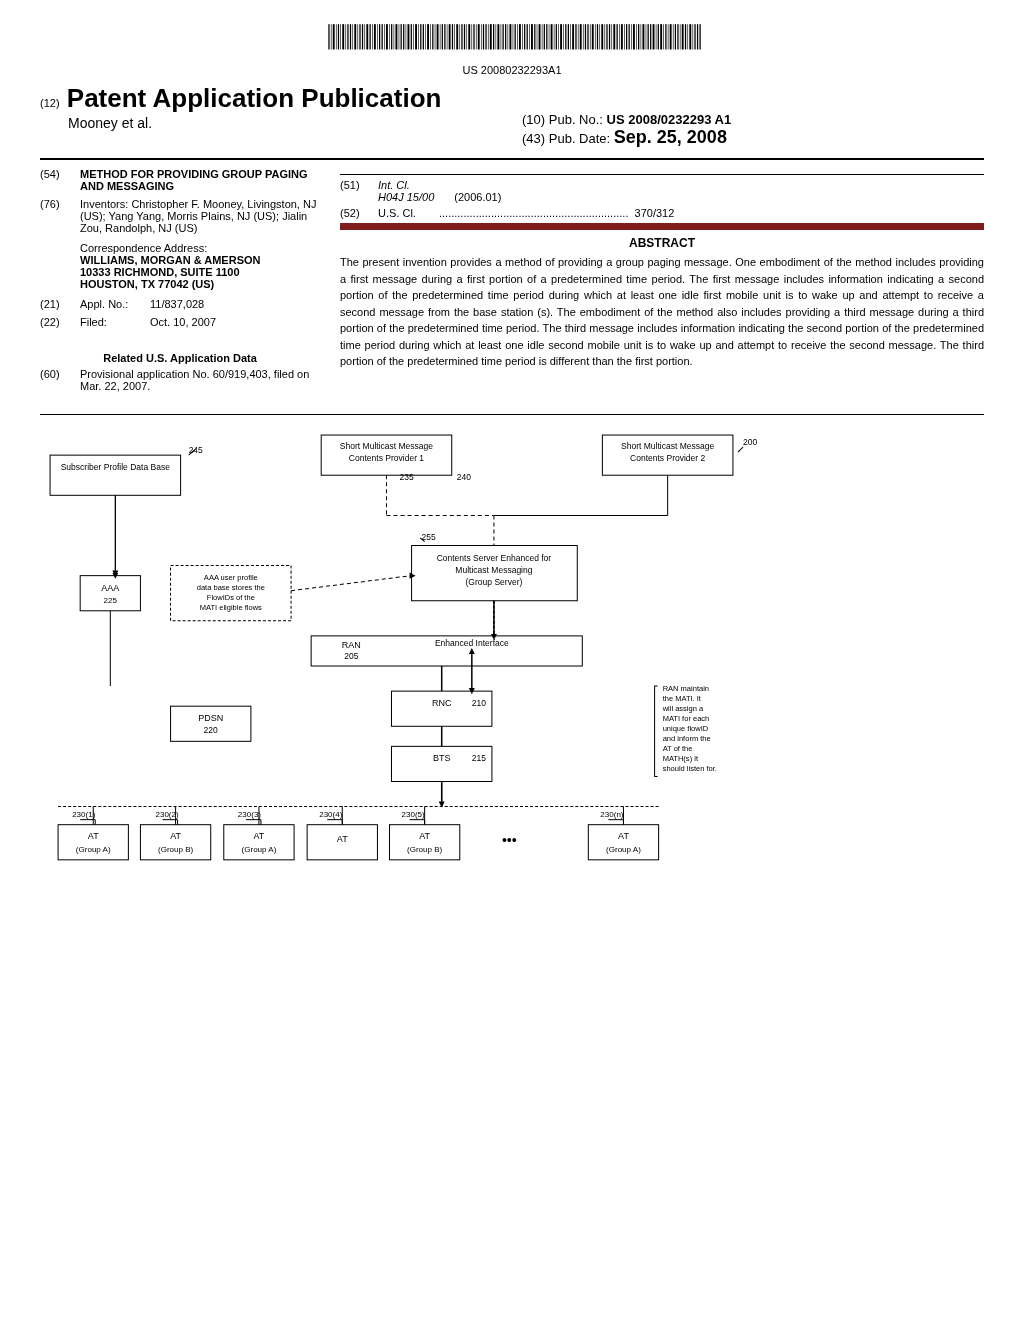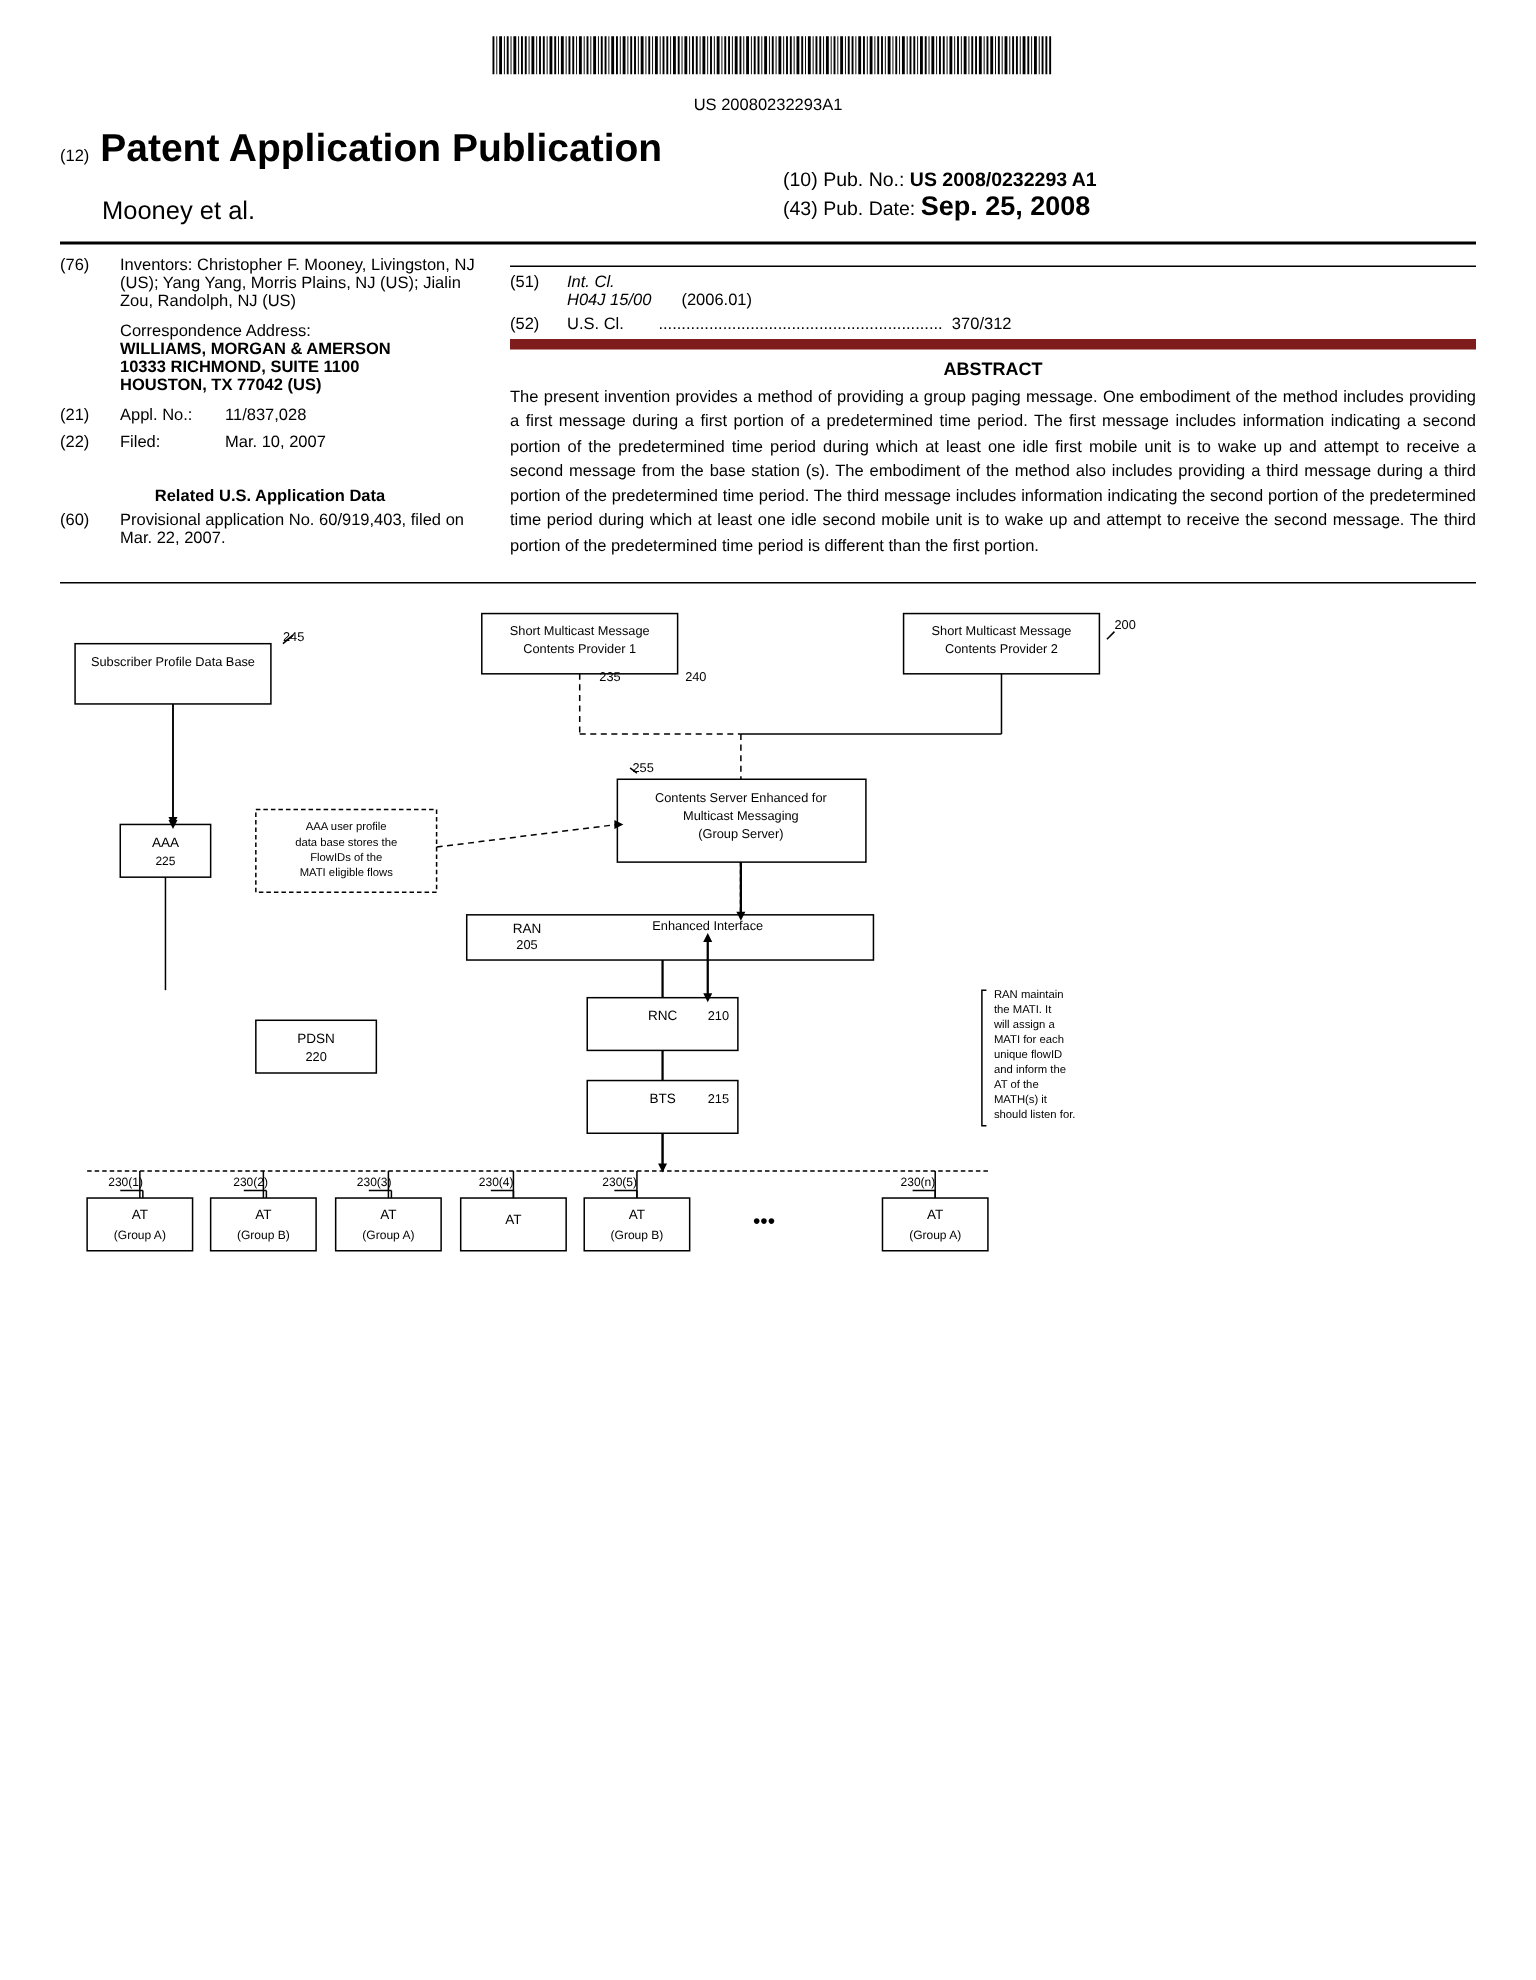--- a/index.html
+++ b/index.html
@@ -48,23 +48,23 @@
       font-family: Arial, sans-serif;
       font-size: 13px;
     }
     .patent-app-pub {
       font-size: 26px;
       font-weight: bold;
       font-family: Arial, sans-serif;
       line-height: 1.1;
     }
     .mooney-et-al {
-      font-size: 17px;
-      font-family: Arial, sans-serif;
-      margin-top: 18px;
+      font-size: 14px;
+      font-family: Arial, sans-serif;
+      margin-top: 2px;
     }
     .pub-no-line {
       font-size: 13px;
       font-family: Arial, sans-serif;
     }
     .pub-date-line {
       font-size: 13px;
       font-family: Arial, sans-serif;
     }
     .pub-date-value {
@@ -355,20 +355,26 @@
     </div>
   </div>
 </div>
 
 <div class="divider"></div>
 
 <div class="main-content">
 
   <div class="left-col">
 
+    <div class="row-entry">
+      <span class="row-num">(54)</span>
+      <div class="row-content">
+        <strong>METHOD FOR PROVIDING GROUP PAGING AND MESSAGING</strong>
+      </div>
+    </div>
 
     <div class="row-entry inventors-block">
       <span class="row-num">(76)</span>
       <div class="row-content">
         <span>Inventors:</span>
         <span>Christopher F. Mooney, Livingston, NJ (US); Yang Yang, Morris Plains, NJ (US); Jialin Zou, Randolph, NJ (US)</span>
       </div>
     </div>
 
     <div class="correspondence-block" style="margin-left:40px; font-size:11px; font-family:Arial,sans-serif;">
@@ -380,21 +386,21 @@
 
     <div class="row-entry">
       <span class="row-num">(21)</span>
       <span class="row-label">Appl. No.:</span>
       <span class="row-content">11/837,028</span>
     </div>
 
     <div class="row-entry">
       <span class="row-num">(22)</span>
       <span class="row-label">Filed:</span>
-      <span class="row-content">Mar. 10, 2007</span>
+      <span class="row-content">Oct. 10, 2007</span>
     </div>
 
     <div style="margin-top:24px;">
       <div style="text-align:center;font-weight:bold;font-size:11px;font-family:Arial,sans-serif;margin-bottom:4px;">Related U.S. Application Data</div>
       <div class="row-entry">
         <span class="row-num">(60)</span>
         <span class="row-content">Provisional application No. 60/919,403, filed on Mar. 22, 2007.</span>
       </div>
     </div>
   </div>

